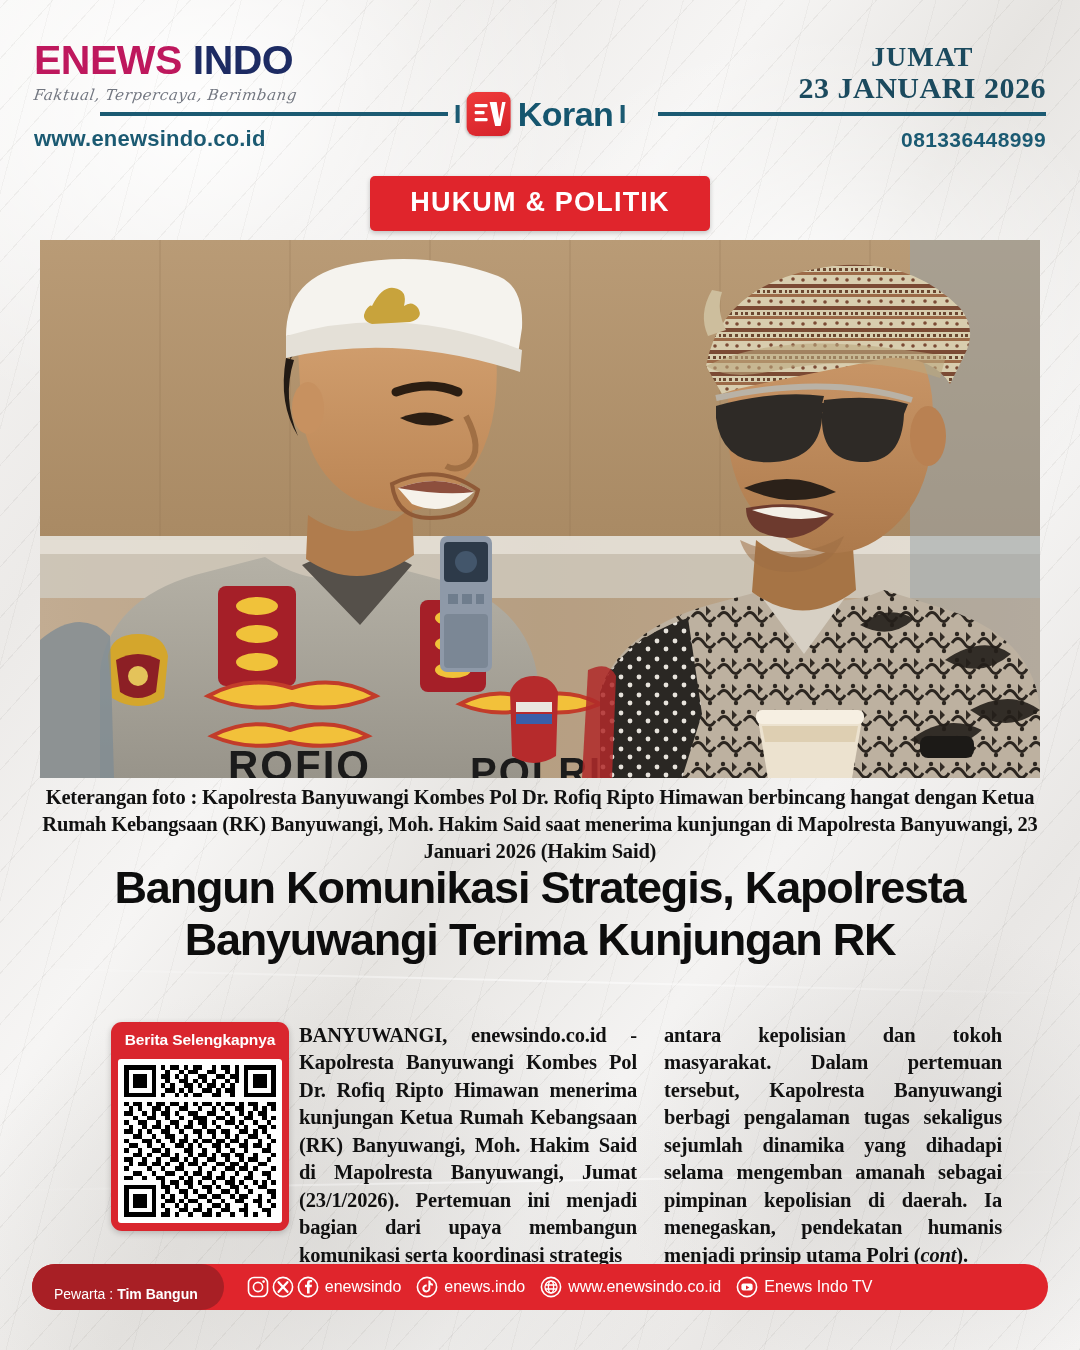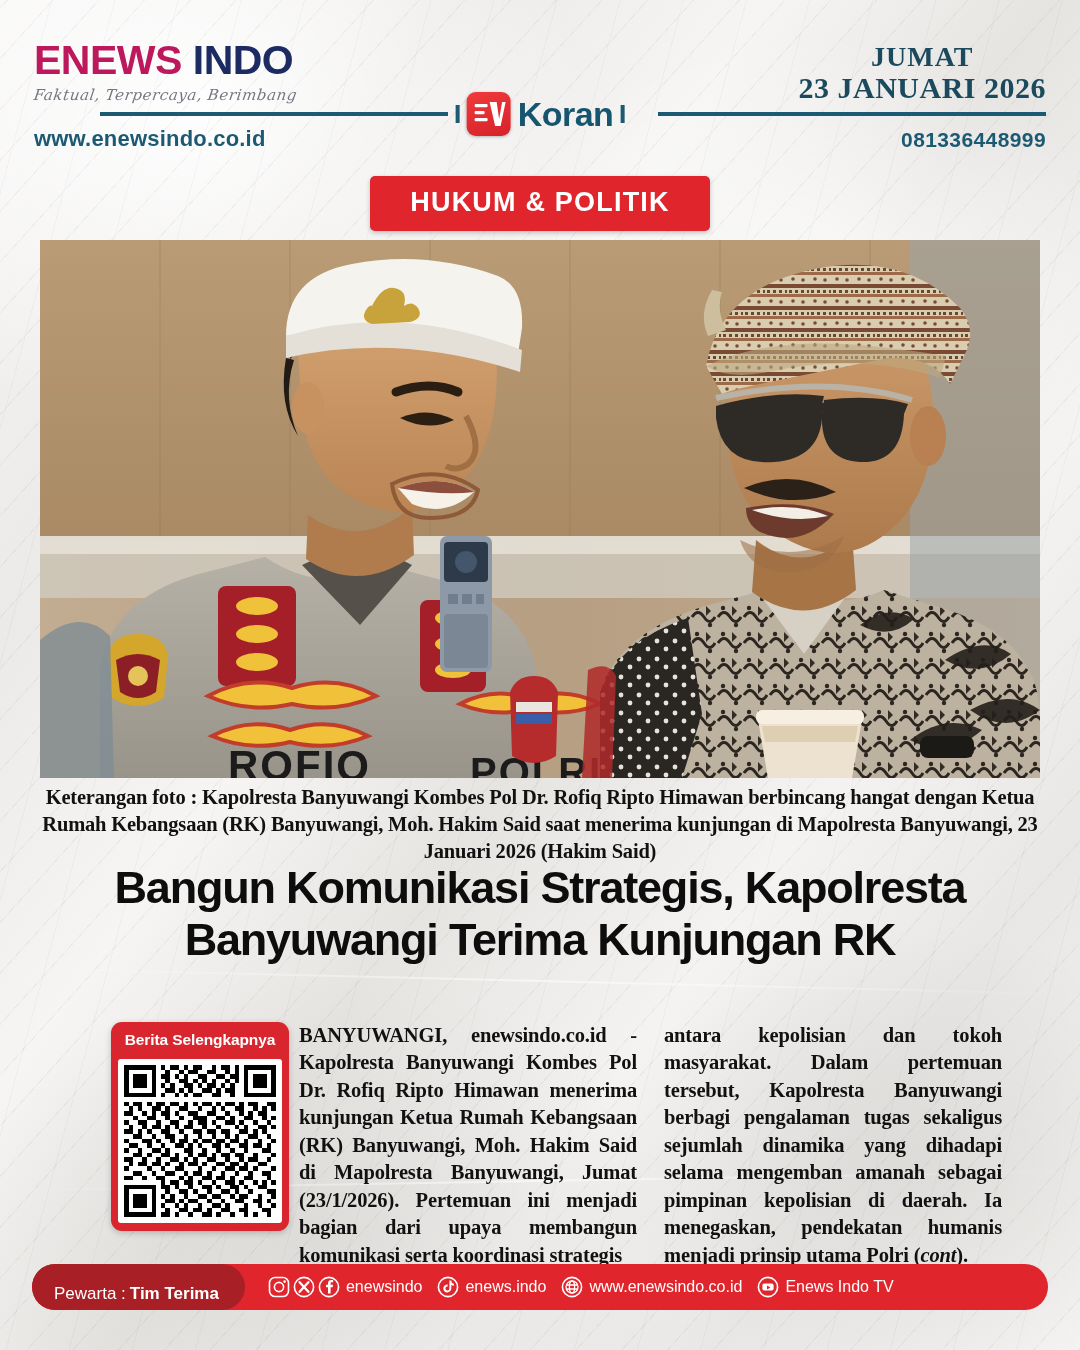--- a/index.html
+++ b/index.html
@@ -99,21 +99,21 @@
     color:#111;line-height:1.34;text-align:justify;letter-spacing:-.15px;
   }
   .col.c1{left:299px;}
   .col.c2{left:664px;}
   .col em{font-style:italic;}
 
   
   .footer{position:absolute;left:32px;top:1264px;width:1016px;height:46px;background:#e0252c;border-radius:23px;display:flex;align-items:center;}
   .pewarta{
     background:#a81f25;color:#fff;height:46px;border-radius:23px;display:flex;align-items:center;
-    padding:13px 26px 0 22px;font-size:17px;white-space:nowrap;
+    padding:13px 26px 0 22px;font-size:14px;white-space:nowrap;
   }
   .pewarta b{font-weight:bold;margin-left:4px;}
   .social{display:flex;align-items:center;gap:14px;margin-left:22px;color:#fff;font-size:16px;white-space:nowrap;}
   .sgroup{display:flex;align-items:center;}
   .sgroup .ic{margin-right:1px;}
   .sgroup .txt{margin-left:4px;}
   .ic svg{display:block;}
 </style>
 </head>
 <body>
@@ -432,21 +432,21 @@
 <div class="col c1">
   <span>BANYUWANGI, enewsindo.co.id - Kapolresta Banyuwangi Kombes Pol Dr. Rofiq Ripto Himawan menerima kunjungan Ketua Rumah Kebangsaan (RK) Banyuwangi, Moh. Hakim Said di Mapolresta Banyuwangi, Jumat (23/1/2026). Pertemuan ini menjadi bagian dari upaya membangun komunikasi serta koordinasi strategis</span>
 </div>
 <div class="col c2">
   <span>antara kepolisian dan tokoh masyarakat. Dalam pertemuan tersebut, Kapolresta Banyuwangi berbagi pengalaman tugas sekaligus sejumlah dinamika yang dihadapi selama mengemban amanah sebagai pimpinan kepolisian di daerah. Ia menegaskan, pendekatan humanis menjadi prinsip utama Polri (</span><em>cont</em><span>).</span>
 </div>
 
 <div class="footer">
   <div class="pewarta">
     <span>Pewarta : </span>
-      <b>Tim Terima</b>
+      <b>Tim Bangun</b>
   </div>
 
   <div class="social">
 
     <div class="sgroup">
       <span class="ic">
         <svg width="24" height="24" viewBox="0 0 24 24">
             <rect x="2.5" y="2.5" width="19" height="19" rx="5.5" fill="none" stroke="#fff" stroke-width="1.6"></rect>
             <circle cx="12" cy="12" r="4.6" fill="none" stroke="#fff" stroke-width="1.6"></circle>
             <circle cx="17.6" cy="6.6" r="1.3" fill="#fff"></circle>

